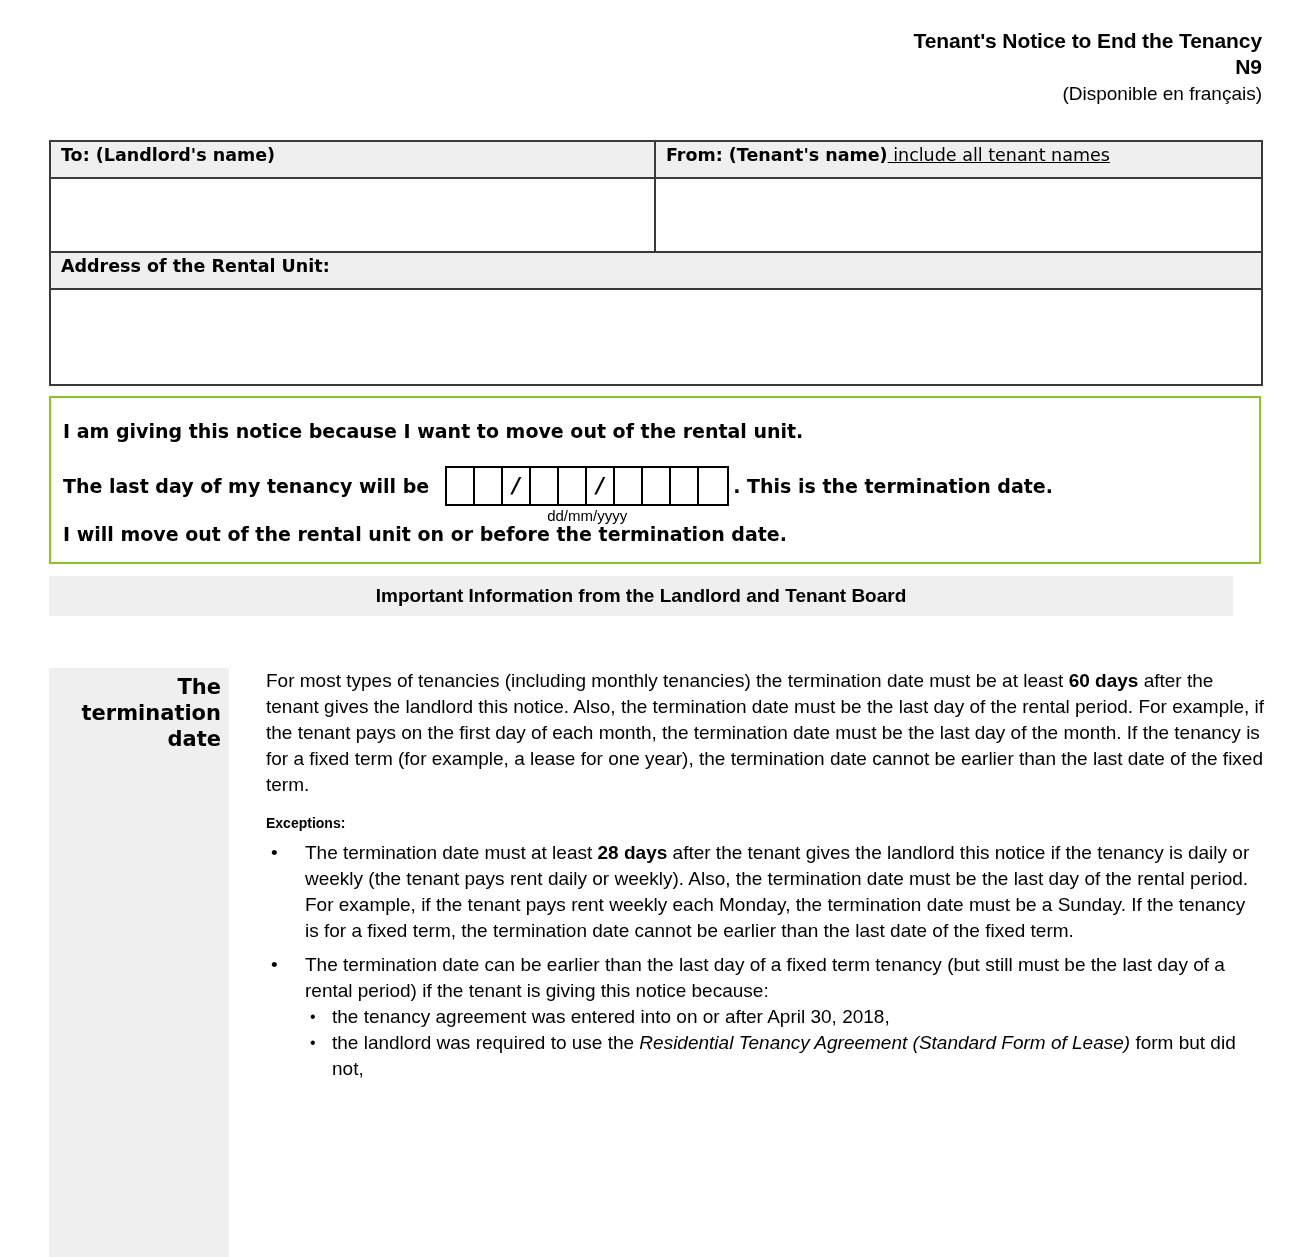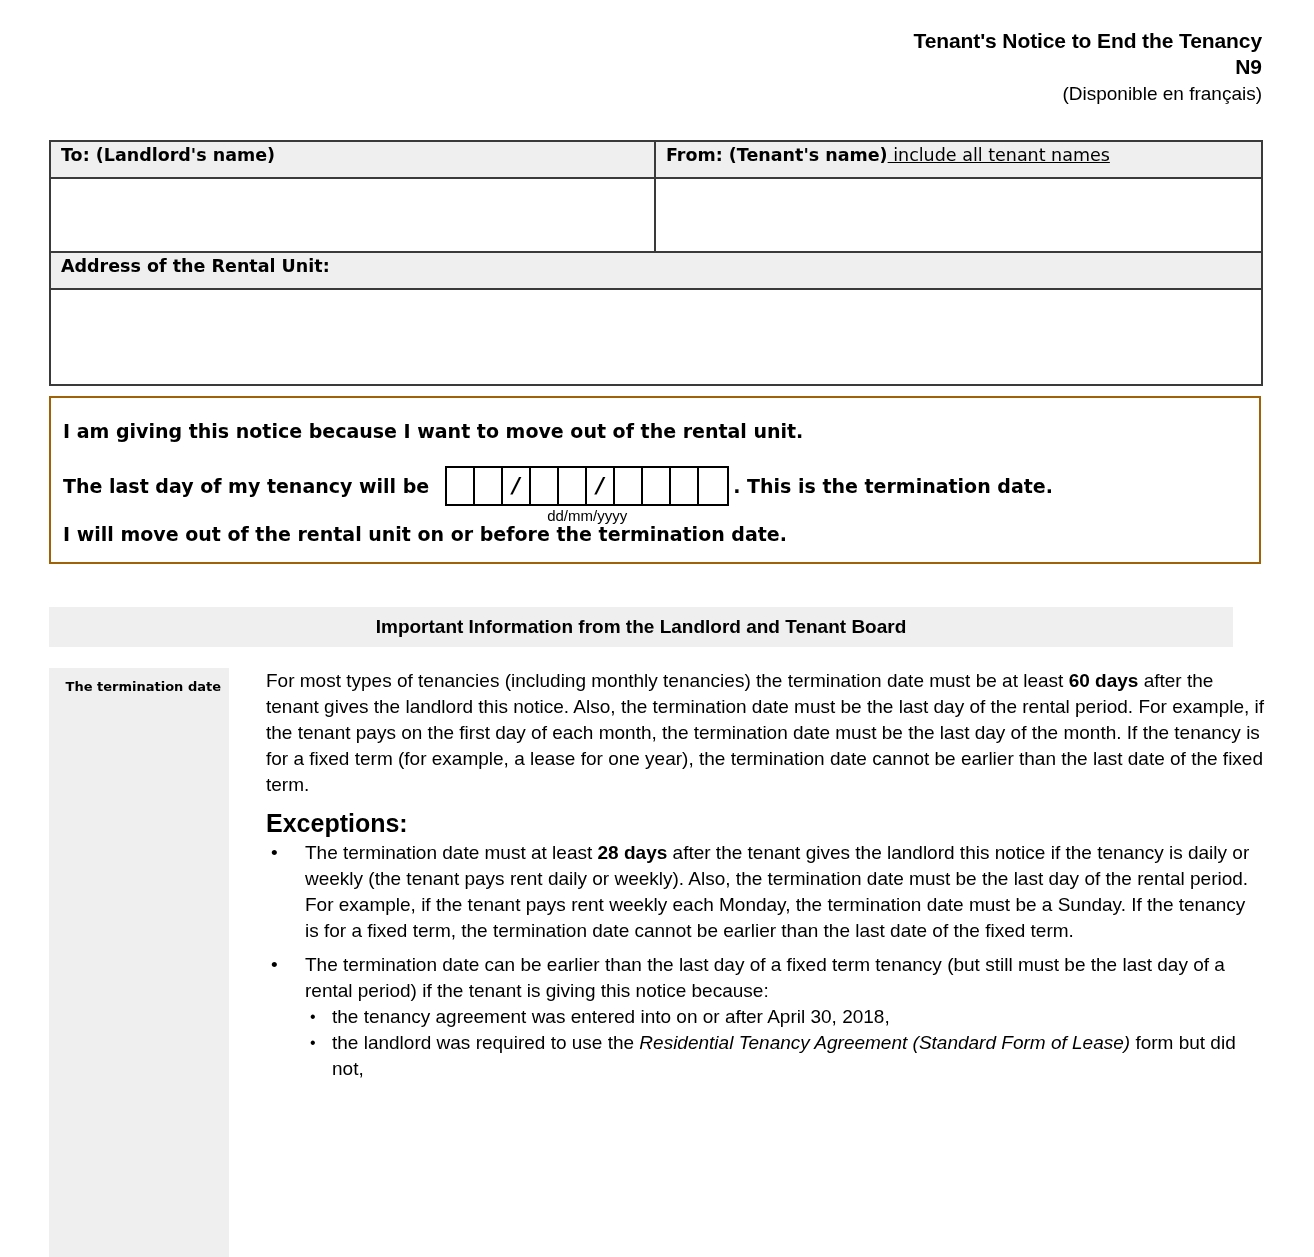--- a/index.html
+++ b/index.html
@@ -84,21 +84,21 @@
   }
 
   
   .notice-box {
     position: absolute;
     left: 49px;
     top: 396px;
     width: 1212px;
     height: 168px;
     box-sizing: border-box;
-    border: 2px solid #a16207;
+    border: 2px solid #84cc16;
     background: #ffffff;
   }
   .notice-line {
     font-size: 19px;
     font-weight: bold;
     line-height: 22px;
     white-space: nowrap;
   }
   .nl1 { position: absolute; left: 12px; top: 22px; }
   .nl3 { position: absolute; left: 12px; top: 125px; }
@@ -151,21 +151,21 @@
     font-weight: bold;
     line-height: 40px;
     padding-left: 4px;
     white-space: nowrap;
   }
 
   
   .info-banner {
     position: absolute;
     left: 49px;
-    top: 607px;
+    top: 576px;
     width: 1184px;
     height: 40px;
     background: #efefef;
     text-align: center;
     font-family: "Liberation Sans", sans-serif;
     font-size: 19px;
     font-weight: bold;
     line-height: 40px;
   }
 
@@ -183,21 +183,21 @@
   .label-col {
     width: 180px;
     min-height: 589px;
     background: #efefef;
     text-align: right;
     padding: 6px 8px 0 0;
     box-sizing: border-box;
     flex: 0 0 180px;
   }
   .label-col .label-text {
-    font-size: 13px;
+    font-size: 21px;
     font-weight: bold;
     line-height: 26px;
   }
   .content-col {
     flex: 1 1 auto;
     padding-left: 37px;
     box-sizing: border-box;
   }
 
   .body-text {
@@ -207,21 +207,21 @@
     text-align: left;
   }
   .body-text b { font-weight: bold; }
   .body-text i { font-style: italic; }
 
   p.para {
     margin: 0 0 0 0;
   }
   .exceptions-head {
     font-family: "Liberation Sans", sans-serif;
-    font-size: 25px;
+    font-size: 14px;
     font-weight: bold;
     line-height: 26px;
     margin-top: 12px;
   }
 
   ul.lvl1 {
     list-style: none;
     margin: 4px 16px 0 0;
     padding: 0;
   }

